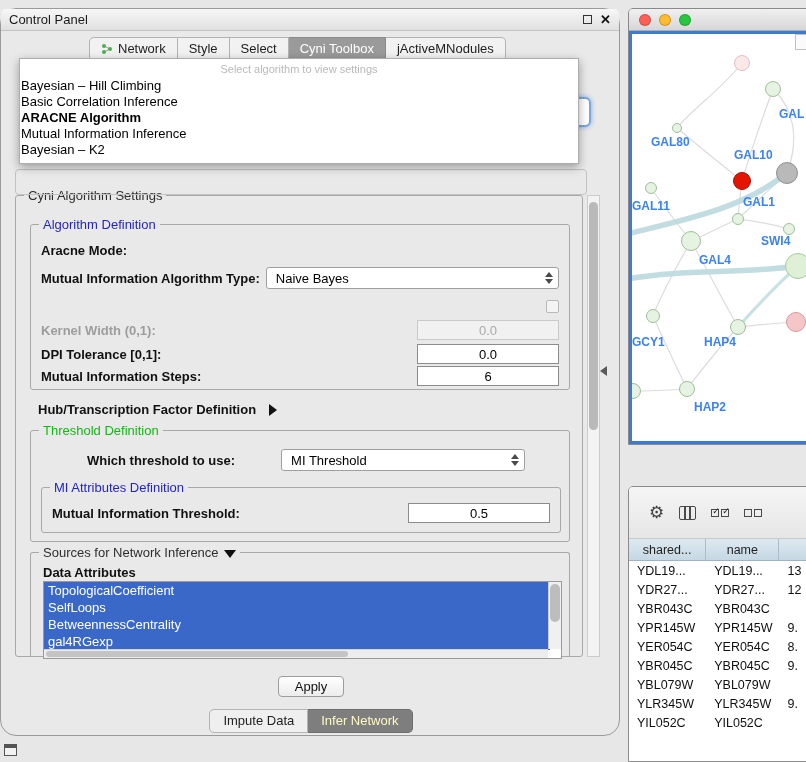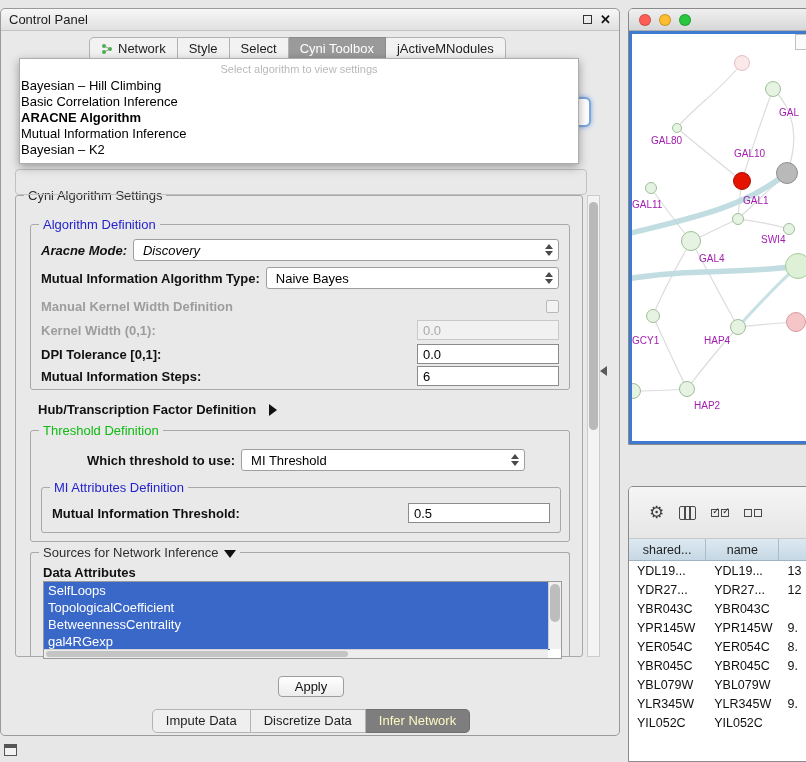--- a/index.html
+++ b/index.html
@@ -2,21 +2,21 @@
 <html style="--accent-blue: #3f7ad1; --selection-blue: #3a68c8; --label-blue: #2323cc; --label-green: #0fba12; --tab-active: #9a9a9a; --traffic-red: #ff5f57; --traffic-yellow: #febc2e; --traffic-green: #29c73f; --node-red: #e51400; --node-gray: #b9b9b9; --node-green: #e6f3e2; --node-pink: #f5c6c8; --edge-teal: #bad9df;"><head>
 <meta charset="utf-8">
 <style>
   * { margin:0; padding:0; box-sizing:border-box; }
   html,body { width:806px; height:762px; }
   body { font-family:"Liberation Sans", sans-serif; background:#e7e7e7; overflow:hidden; }
   .screen { position:relative; width:806px; height:762px; background:#e7e7e7; overflow:hidden; }
 
   
   .control-panel { position:absolute; left:0; top:8px; width:620px; height:728px;
-    background:#e9e9e9; border:1px solid #9a9a9a; border-radius:5px; }
+    background:#e9e9e9; border:1px solid #9a9a9a; border-radius:16px; }
   .cp-titlebar { height:22px; display:flex; align-items:center; padding:0 8px;
     background:linear-gradient(#f7f7f7,#e0e0e0); border-bottom:1px solid #c3c3c3; border-radius:5px 5px 0 0; }
   .cp-title { font-size:13px; color:#1b1b1b; }
   .cp-controls { margin-left:auto; display:flex; align-items:center; gap:8px; }
   .float-icon { width:9px; height:9px; border:1.5px solid #333; display:inline-block; }
   .close-icon { font-size:13px; font-weight:bold; color:#111; line-height:1; cursor:default; }
 
   .cp-tabs { position:absolute; left:88px; top:28px; display:flex; z-index:2; }
   .tab { font-size:13px; color:#222; background:#f2f2f2; border:1px solid #b3b3b3; border-left:none;
     padding:3px 11px 4px; display:flex; align-items:center; gap:5px; }
@@ -47,21 +47,21 @@
   .field-label.disabled { color:#9d9d9d; }
   .spacer { flex:1; }
 
   .combo { flex:1; height:22px; background:#fff; border:1px solid #9f9f9f; border-radius:3px;
     display:flex; align-items:center; padding-left:9px; font-size:13px; color:#000; }
   .stepper { margin-left:auto; margin-right:5px; display:flex; flex-direction:column; gap:2px; align-items:center; }
   .tri-up { width:0; height:0; border-left:4px solid transparent; border-right:4px solid transparent; border-bottom:5px solid #4a4a4a; }
   .tri-dn { width:0; height:0; border-left:4px solid transparent; border-right:4px solid transparent; border-top:5px solid #4a4a4a; }
 
   input.numfield { width:142px; height:20px; border:1px solid #8b8b8b; background:#fff;
-    font:13px "Liberation Sans", sans-serif; text-align:left; padding:0 5px; color:#000; }
+    font:13px "Liberation Sans", sans-serif; text-align:center; padding:0 5px; color:#000; }
   input.numfield.disabled { background:#f1f1f1; border-color:#c9c9c9; color:#a9a9a9; }
   .checkbox { width:13px; height:13px; border:1px solid #b8b8b8; background:#f3f3f3; border-radius:2px; }
 
   .hub-row { position:absolute; left:22px; display:flex; align-items:center; gap:7px; }
   .arrow-right { width:0; height:0; border-top:6px solid transparent; border-bottom:6px solid transparent; border-left:8px solid #111; }
   .arrow-down { width:0; height:0; border-left:6px solid transparent; border-right:6px solid transparent; border-top:8px solid #111; display:inline-block; vertical-align:middle; margin-left:5px; }
 
   .attr-list { position:absolute; background:#fff; border:1px solid #9a9a9a; }
   .attr-row { height:17px; line-height:17px; font-size:13px; color:#fff; background:var(--selection-blue); padding-left:4px; }
   .list-vscroll { position:absolute; right:0; top:0; width:13px; bottom:9px; background:#f0f0f0; border-left:1px solid #cfcfcf; }
@@ -100,21 +100,21 @@
   .edge-thin { stroke:#dcdcdc; stroke-width:1.2; fill:none; }
   .edge-thick { stroke:var(--edge-teal); stroke-width:5.5; fill:none; opacity:0.9; }
   .edge-med { stroke:var(--edge-teal); stroke-width:3; fill:none; opacity:0.8; }
   .gnode { position:absolute; border-radius:50%; }
   .gnode.green { background:var(--node-green); border:1px solid #9dbf98; }
   .gnode.bright { background:#def1d6; border:1px solid #a3cc99; }
   .gnode.red { background:var(--node-red); border:1px solid #a80f06; }
   .gnode.gray { background:var(--node-gray); border:1px solid #8f8f8f; }
   .gnode.pink { background:var(--node-pink); border:1px solid #d79a9e; }
   .gnode.faintpink { background:#fbe9ea; border:1px solid #e4bdc0; }
-  .nlabel { position:absolute; font-size:10px; color:#a21caf; white-space:nowrap; }
+  .nlabel { position:absolute; font-size:12px; color:#3b82f6; white-space:nowrap;font-weight:bold; }
   .canvas-scrollbox { position:absolute; left:163px; top:0; width:16px; height:16px; background:#fafafa; border:1px solid #c2c2c2; }
 
   
   .table-title { position:absolute; left:636px; top:465px; font-size:13px; color:#2b2b2b;margin-top:32px; }
   .table-window { position:absolute; left:628px; top:486px; width:200px; height:276px;
     border:1px solid #8a8a8a; border-radius:5px 5px 0 0; background:#fff; overflow:hidden; }
   .tbl-toolbar { height:52px; background:linear-gradient(#f5f5f5,#e6e6e6); border-bottom:1px solid #c9c9c9;
     display:flex; align-items:center; gap:15px; padding-left:20px; }
   .gear { font-size:17px; color:#3f3f3f; line-height:1; }
   .col-icon { width:17px; height:14px; border:1.5px solid #4a4a4a; border-radius:2px; position:relative; }
@@ -189,44 +189,36 @@
     </div>
 
     <div class="settings-area">
 
       <div class="groupbox" style="left:6px; top:4px; width:568px; height:462px;">
         <span class="gb-label">Cyni Algorithm Settings</span>
 
         <div class="groupbox" style="left:14px; top:28px; width:540px; height:166px;">
           <span class="gb-label blue">Algorithm Definition</span>
 
-          <div class="field-row" style="top:14px;font-style:italic;">
+          <div class="field-row" style="top:14px;">
             <span class="field-label">Aracne Mode:</span>
-            <div class="combo">
-              <span>Discovery</span>
-              <span class="stepper">
-                  <span class="tri-up"></span>
-                  <span class="tri-dn"></span>
-                </span>
-            </div>
           </div>
 
           <div class="field-row" style="top:42px;">
             <span class="field-label">Mutual Information Algorithm Type:</span>
             <div class="combo">
               <span>Naive Bayes</span>
               <span class="stepper">
                   <span class="tri-up"></span>
                   <span class="tri-dn"></span>
                 </span>
             </div>
           </div>
 
           <div class="field-row" style="top:70px;">
-            <span class="field-label disabled">Manual Kernel Width Definition</span>
             <span class="spacer"></span>
             <span class="checkbox"></span>
           </div>
 
           <div class="field-row" style="top:94px;">
             <span class="field-label disabled">Kernel Width (0,1):</span>
             <span class="spacer"></span>
             <input class="numfield disabled" readonly="" value="0.0" style="">
           </div>
 
@@ -244,21 +236,21 @@
         </div>
 
         <div class="hub-row" style="top:206px;">
           <span class="field-label">Hub/Transcription Factor Definition</span>
           <span class="arrow-right"></span>
         </div>
 
         <div class="groupbox" style="left:14px; top:234px; width:540px; height:112px;">
           <span class="gb-label green">Threshold Definition</span>
 
-          <div class="field-row" style="top:18px; left:56px; right:44px;">
+          <div class="field-row" style="top:18px; left:56px; right:44px;gap:40px;">
             <span class="field-label">Which threshold to use:</span>
             <div class="combo">
               <span>MI Threshold</span>
               <span class="stepper">
                   <span class="tri-up"></span>
                   <span class="tri-dn"></span>
                 </span>
             </div>
           </div>
 
@@ -269,22 +261,22 @@
               <span class="spacer"></span>
               <input class="numfield" value="0.5" style="">
             </div>
           </div>
         </div>
 
         <div class="groupbox" style="left:14px; top:356px; width:540px; height:104px; border-bottom:none; border-radius:3px 3px 0 0;">
           <span class="gb-label"><span>Sources for Network Inference</span><span class="arrow-down"></span></span>
           <div style="position:absolute; left:12px; top:12px;" class="field-label">Data Attributes</div>
           <div class="attr-list" style="left:12px; top:28px; width:519px; height:78px;">
+            <div class="attr-row" style="width:506px;">TopologicalCoefficient</div>
             <div class="attr-row" style="width:506px;">SelfLoops</div>
-            <div class="attr-row" style="width:506px;">TopologicalCoefficient</div>
             <div class="attr-row" style="width:506px;">BetweennessCentrality</div>
             <div class="attr-row" style="width:506px;">gal4RGexp</div>
             <div class="list-vscroll">
                 <span class="thumb"></span>
               </div>
             <div class="list-hscroll">
                 <span class="thumb"></span>
               </div>
           </div>
         </div>
@@ -294,21 +286,20 @@
         <span class="thumb"></span>
       </div>
     </div>
 
     <div class="apply-row">
       <div class="apply-btn">Apply</div>
     </div>
 
     <div class="bottom-tabs">
       <div class="btab">Impute Data</div>
-      <div class="btab">Discretize Data</div>
       <div class="btab active">Infer Network</div>
     </div>
   </div>
 
   <div class="splitter-arrow"></div>
 
   <div class="net-window">
     <div class="net-titlebar">
       <span class="light red"></span>
       <span class="light yellow"></span>

